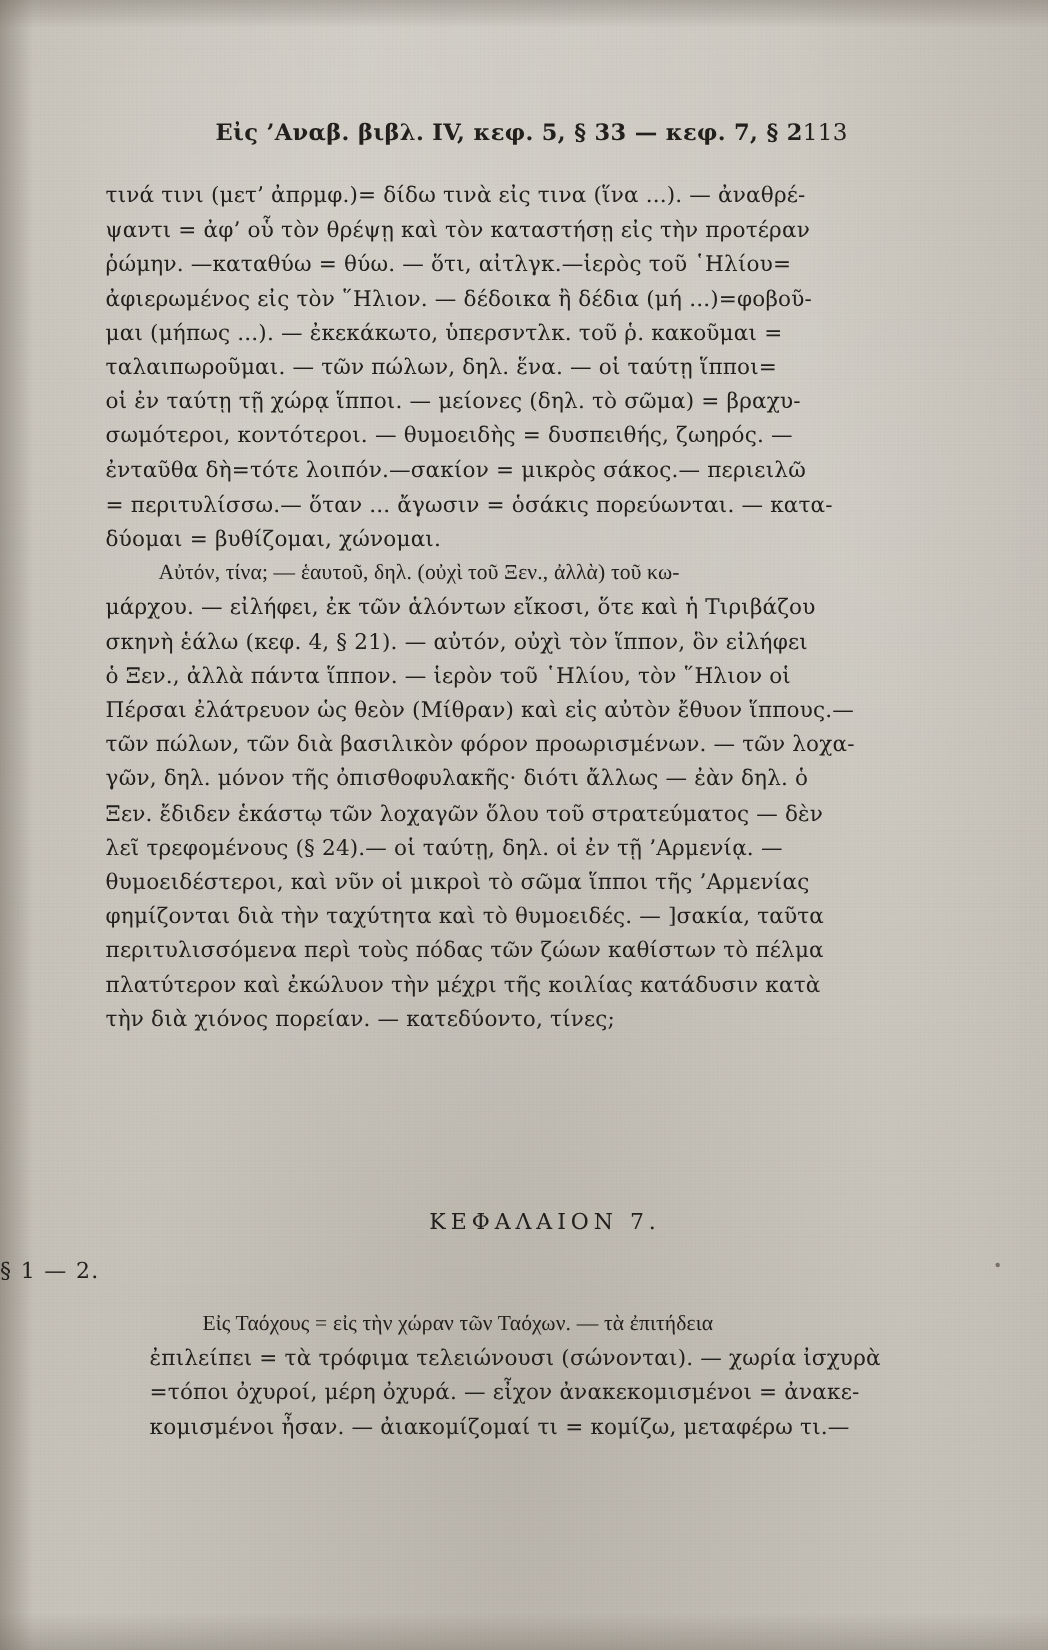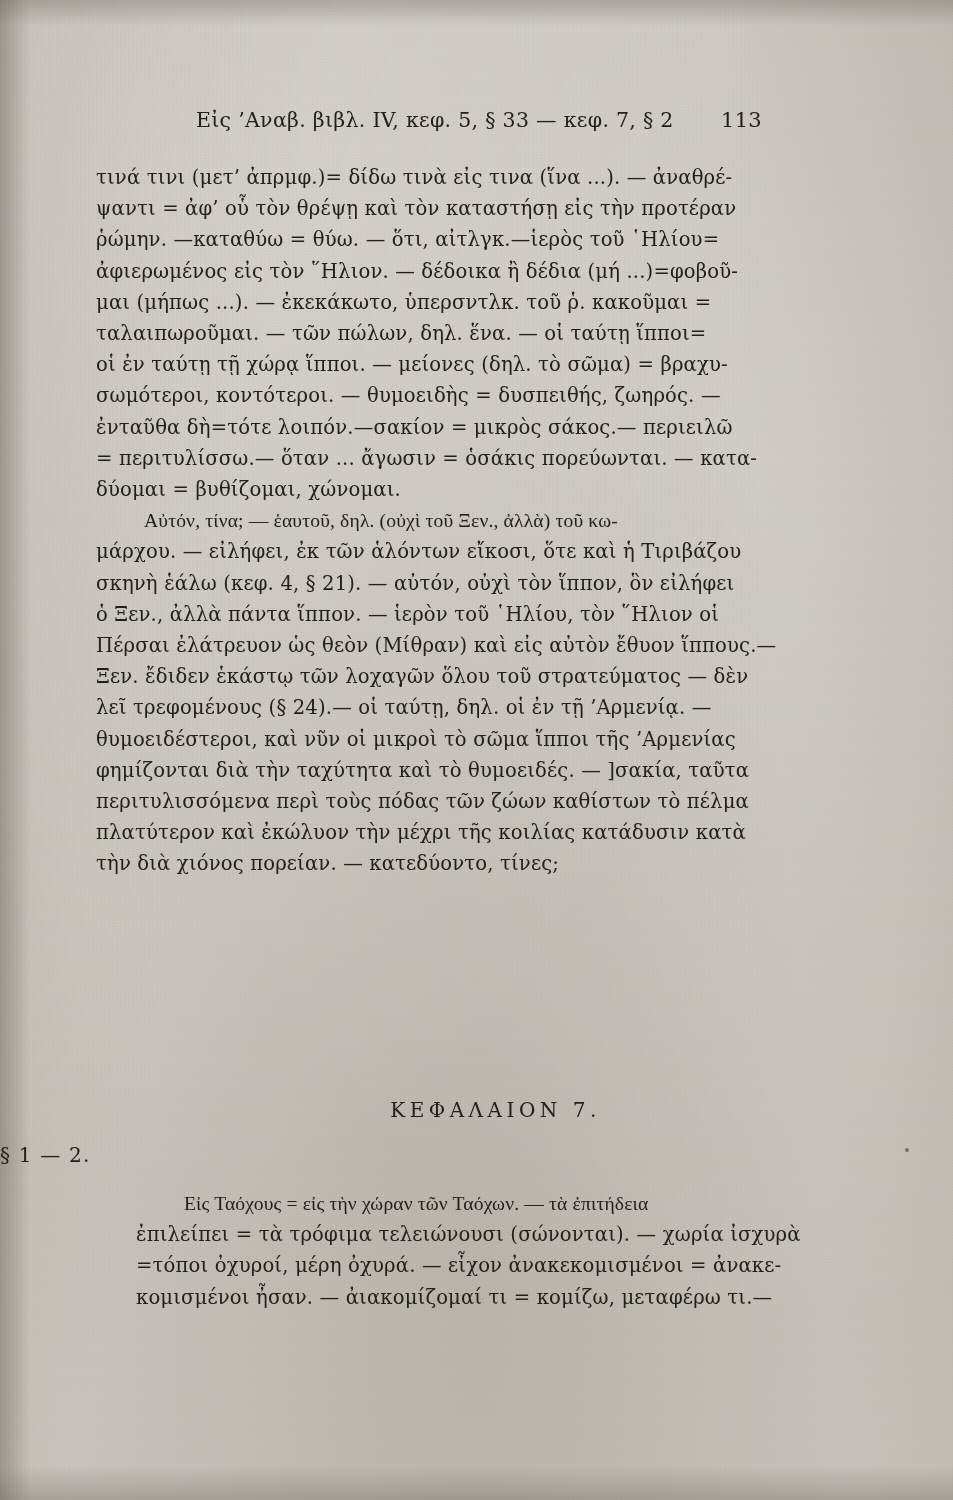--- a/index.html
+++ b/index.html
@@ -50,21 +50,21 @@
     position: absolute;
     top: 108px;
     left: 196px;
     width: 566px;
     display: flex;
     align-items: baseline;
     justify-content: space-between;
     font-size: 20.5px;
     letter-spacing: .3px;
   }
-  .header .running-title { white-space: nowrap; }
+  .header .running-title { white-space: nowrap; font-weight: bold; }
   .header .folio { font-size: 21px; }
 
   .body-block {
     position: absolute;
     top: 162px;
     left: 96px;
     width: 762px;
   }
   .ln {
     font-size: 19.6px;
@@ -158,20 +158,22 @@
       <div class="ln">οἱ ἐν ταύτῃ τῇ χώρᾳ ἵπποι. — μείονες (δηλ. τὸ σῶμα) = βραχυ-</div>
       <div class="ln">σωμότεροι, κοντότεροι. — θυμοειδὴς = δυσπειθής, ζωηρός. —</div>
       <div class="ln">ἐνταῦθα δὴ=τότε λοιπόν.—σακίον = μικρὸς σάκος.— περιειλῶ</div>
       <div class="ln">= περιτυλίσσω.— ὅταν ... ἄγωσιν = ὁσάκις πορεύωνται. — κατα-</div>
       <div class="ln">δύομαι = βυθίζομαι, χώνομαι.</div>
       <div class="ln right-ind">Αὐτόν, τίνα; — ἑαυτοῦ, δηλ. (οὐχὶ τοῦ Ξεν., ἀλλὰ) τοῦ κω-</div>
       <div class="ln">μάρχου. — εἰλήφει, ἐκ τῶν ἁλόντων εἴκοσι, ὅτε καὶ ἡ Τιριβάζου</div>
       <div class="ln">σκηνὴ ἑάλω (κεφ. 4, § 21). — αὐτόν, οὐχὶ τὸν ἵππον, ὃν εἰλήφει</div>
       <div class="ln">ὁ Ξεν., ἀλλὰ πάντα ἵππον. — ἱερὸν τοῦ ῾Ηλίου, τὸν ῞Ηλιον οἱ</div>
       <div class="ln">Πέρσαι ἐλάτρευον ὡς θεὸν (Μίθραν) καὶ εἰς αὐτὸν ἔθυον ἵππους.—</div>
+      <div class="ln">τῶν πώλων, τῶν διὰ βασιλικὸν φόρον προωρισμένων. — τῶν λοχα-</div>
+      <div class="ln">γῶν, δηλ. μόνον τῆς ὀπισθοφυλακῆς· διότι ἄλλως — ἐὰν δηλ. ὁ</div>
       <div class="ln">Ξεν. ἔδιδεν ἑκάστῳ τῶν λοχαγῶν ὅλου τοῦ στρατεύματος — δὲν</div>
       <div class="ln">λεῖ τρεφομένους (§ 24).— οἱ ταύτῃ, δηλ. οἱ ἐν τῇ ’Αρμενίᾳ. —</div>
       <div class="ln">θυμοειδέστεροι, καὶ νῦν οἱ μικροὶ τὸ σῶμα ἵπποι τῆς ’Αρμενίας</div>
       <div class="ln">φημίζονται διὰ τὴν ταχύτητα καὶ τὸ θυμοειδές. — ]σακία, ταῦτα</div>
       <div class="ln">περιτυλισσόμενα περὶ τοὺς πόδας τῶν ζώων καθίστων τὸ πέλμα</div>
       <div class="ln">πλατύτερον καὶ ἐκώλυον τὴν μέχρι τῆς κοιλίας κατάδυσιν κατὰ</div>
       <div class="ln">τὴν διὰ χιόνος πορείαν. — κατεδύοντο, τίνες;</div>
     </div>
 
     <div class="chapter-head">ΚΕΦΑΛΑΙΟΝ 7.</div>

